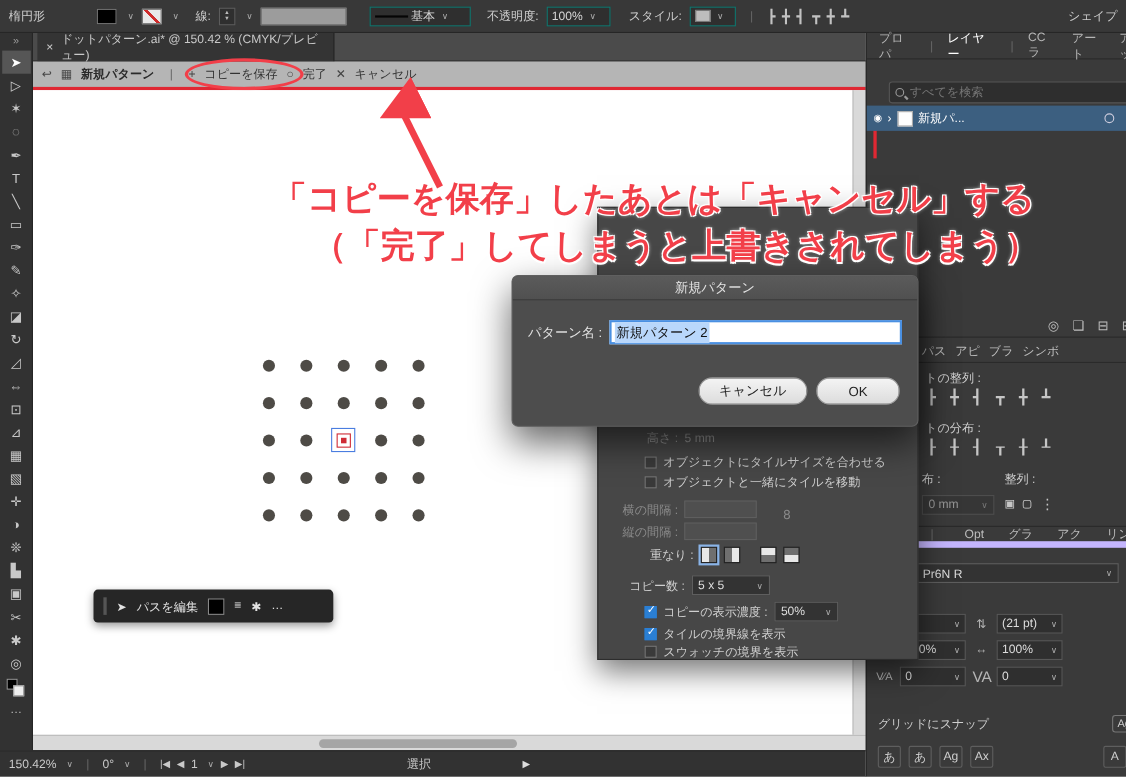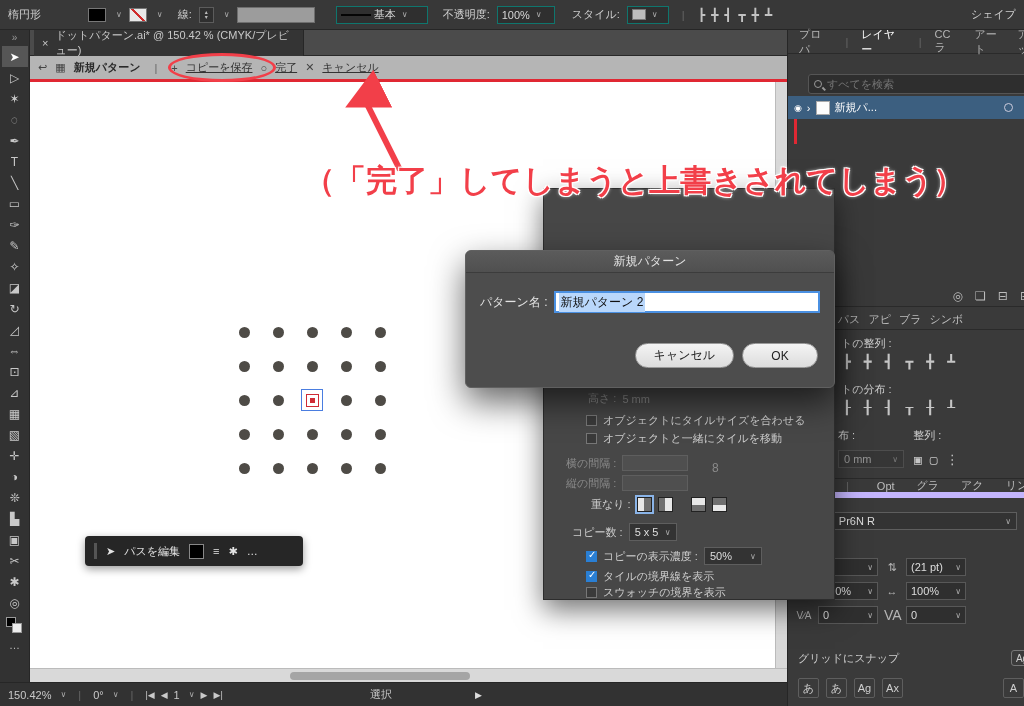--- a/index.html
+++ b/index.html
@@ -20,21 +20,21 @@
 .disabled-box{width:78px;height:16px;background:#9c9c9c;border:1px solid #6e6e6e}
 .dropbox{height:18px;border:1px solid #0f766e;background:#2f2f2f;display:flex;align-items:center;padding:0 4px;gap:3px}
 .brushline{width:30px;height:2px;background:#050505}
 .alg{font-family:"DejaVu Sans Mono",monospace;font-size:12px;color:#c2c2c2;display:flex;gap:6px}
 
 #tabrow{position:absolute;left:30px;top:30px;width:757px;height:26px;background:#4b4b4b;border-bottom:1px solid #292929}
 #doctab{position:absolute;left:4px;top:0;height:26px;width:270px;background:#343434;border-right:1px solid #262626;display:flex;align-items:center;gap:7px;padding:0 8px;color:#c9c9c9}
 
 #patternbar{position:absolute;left:30px;top:56px;width:757px;height:26px;background:#b5b5b5;
   border-bottom:3px solid #e02833;display:flex;align-items:center;gap:8px;padding:0 8px;color:#2a2a2a;overflow:visible}
-#patternbar .link{text-decoration:underline;color:#333}
+#patternbar .link{color:#333}
 #patternbar .icn{color:#444;font-size:11px}
 #redcircle{position:absolute;left:138px;top:-3px;width:108px;height:29px;border:3px solid #f23f49;border-radius:50%;pointer-events:none}
 
 #tools{position:absolute;left:0;top:30px;width:30px;height:652px;background:#323232;border-right:1px solid #262626;
   display:flex;flex-direction:column;align-items:center;padding-top:2px}
 #tools .chev{color:#9a9a9a;font-size:10px;height:14px}
 .tools-list{display:flex;flex-direction:column;align-items:center}
 .tools-list span{width:26px;height:21px;display:flex;align-items:center;justify-content:center;font-size:12px;color:#c8c8c8}
 .tools-list span:first-child{background:#565656;color:#fff}
 #tools .mini-swatches{position:relative;width:18px;height:16px;margin-top:4px}
@@ -52,21 +52,21 @@
 #editbar .grip{width:3px;height:16px;background:#555}
 #editbar .blk{width:15px;height:15px;background:#000;border:1px solid #888}
 .vscroll{position:absolute;left:775px;top:82px;width:12px;height:586px;background:#d9d9d9;border-left:1px solid #bbb}
 .vscroll i{position:absolute;left:2px;top:200px;width:8px;height:140px;background:#a5a5a5;border-radius:4px}
 .hscroll{position:absolute;left:30px;top:668px;width:757px;height:14px;background:#d9d9d9;border-top:1px solid #bbb}
 .hscroll i{position:absolute;left:260px;top:3px;width:180px;height:8px;background:#a5a5a5;border-radius:4px}
 
 #anno{position:absolute;inset:0;z-index:100;pointer-events:none}
 #anno-text{position:absolute;left:248px;top:160px;color:#f23f49;font-weight:bold;font-size:31px;white-space:nowrap;line-height:1.38;
   text-shadow:1px 1px 0 #fff,-1px -1px 0 #fff,1px -1px 0 #fff,-1px 1px 0 #fff,0 0 4px #fff}
-#anno-text .l2{margin-left:56px;display:block}
+#anno-text .l2{margin-left:36px;display:block}
 
 #options{position:absolute;left:543px;top:188px;width:292px;height:412px;background:#474747;border:1px solid #2d2d2d;
   box-shadow:0 10px 26px rgba(0,0,0,.55);z-index:40;color:#cfcfcf}
 #options .orow{position:absolute;left:0;display:flex;align-items:center;gap:6px}
 #options .gray{color:#8b8b8b}
 .cb{width:11px;height:11px;border:1px solid #777;background:#3a3a3a;display:inline-block;flex:none}
 .cb.on{background:#2a7fd4;border-color:#2a7fd4;position:relative}
 .cb.on::after{content:"✓";position:absolute;left:1px;top:-3px;font-size:10px;color:#fff}
 .gfield{width:66px;height:16px;background:#4f4f4f;border:1px solid #5e5e5e;color:#8b8b8b;display:flex;align-items:center;padding:0 4px}
 .ddark{height:18px;background:#333;border:1px solid #5e5e5e;display:flex;align-items:center;justify-content:space-between;padding:0 5px;color:#ddd}
@@ -299,21 +299,21 @@
     <div class="orow" style="top:308px;left:47px">
       <span>重なり :</span>
       <span class="ovl l sel"></span>
       <span class="ovl r"></span>
       <span style="width:6px"></span>
       <span class="ovl t"></span>
       <span class="ovl b"></span>
     </div>
     <div class="orow" style="top:334px;left:28px">
       <span>コピー数 :</span>
-      <span class="ddark" style="width:48px">
+      <span class="ddark" style="width:71px">
         <span>5 x 5</span>
         <span class="caret">∨</span>
       </span>
     </div>
     <div class="orow" style="top:358px;left:42px">
       <span class="cb on"></span>
       <span>コピーの表示濃度 :</span>
       <span class="ddark" style="width:58px">
         <span>50%</span>
         <span class="caret">∨</span>
@@ -504,17 +504,18 @@
   <div id="anno">
     <svg width="1024" height="706">
       <defs>
         <marker id="ah" markerWidth="7" markerHeight="7" refX="3.5" refY="3.5" orient="auto">
           <polygon points="0,7 3.5,0 7,7" fill="#f23f49"></polygon>
         </marker>
       </defs>
       <line x1="400" y1="170" x2="364" y2="98" stroke="#f23f49" stroke-width="6" marker-end="url(#ah)"></line>
     </svg>
     <div id="anno-text">
+      <span>「コピーを保存」したあとは「キャンセル」する</span>
       <span class="l2">（「完了」してしまうと上書きされてしまう）</span>
     </div>
   </div>
 
 </div>
 
 </body></html>

